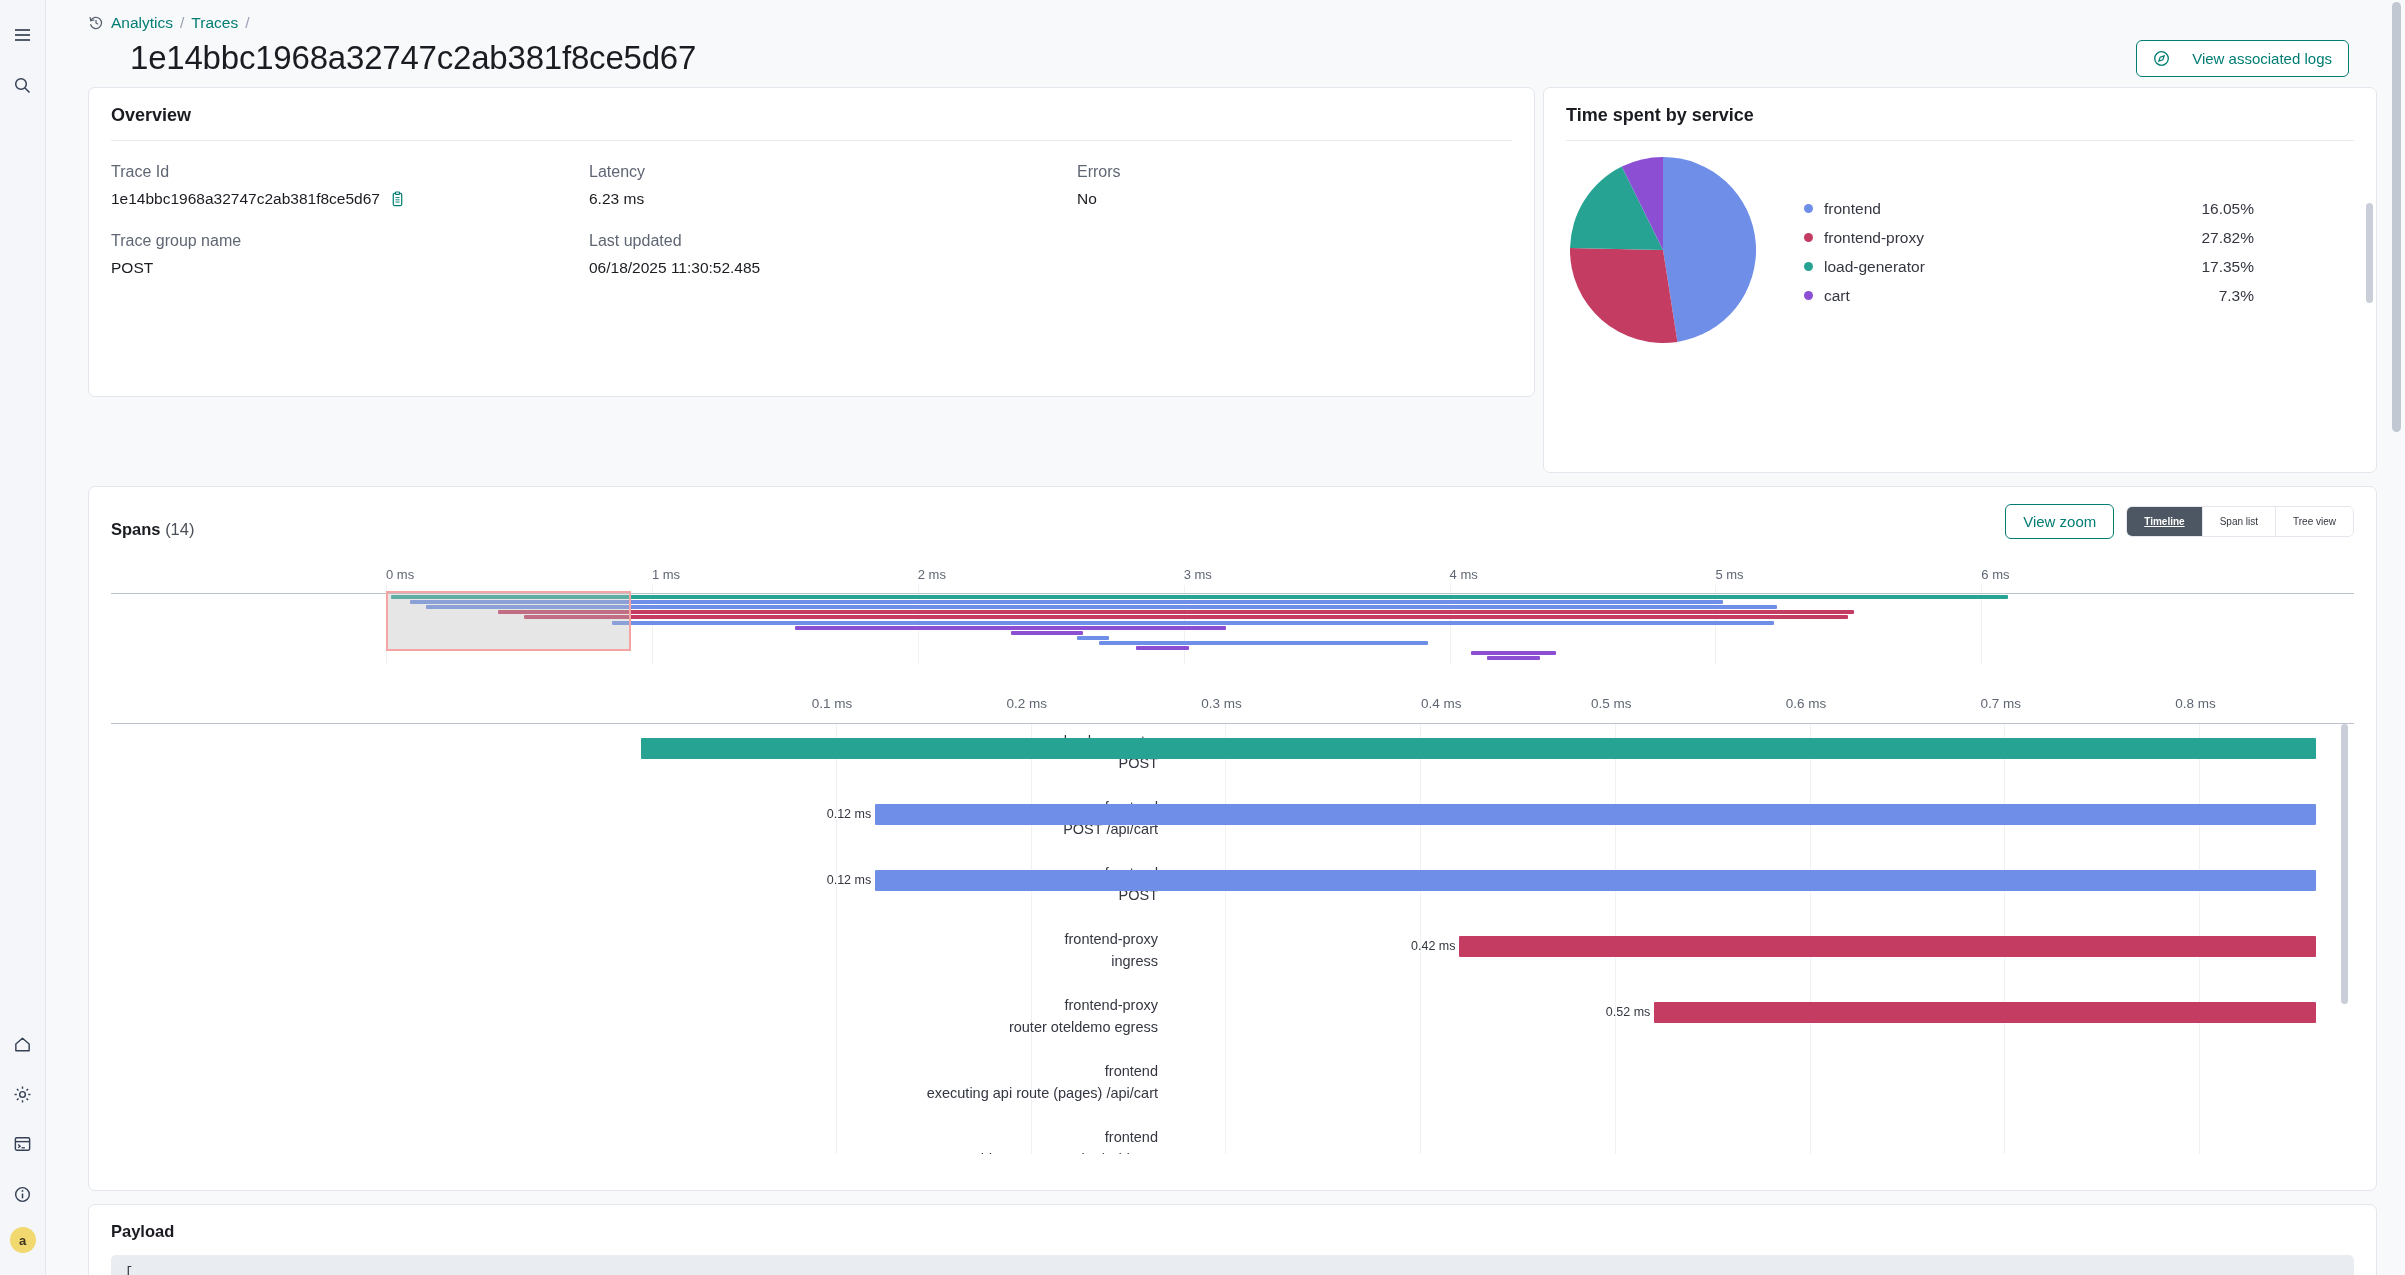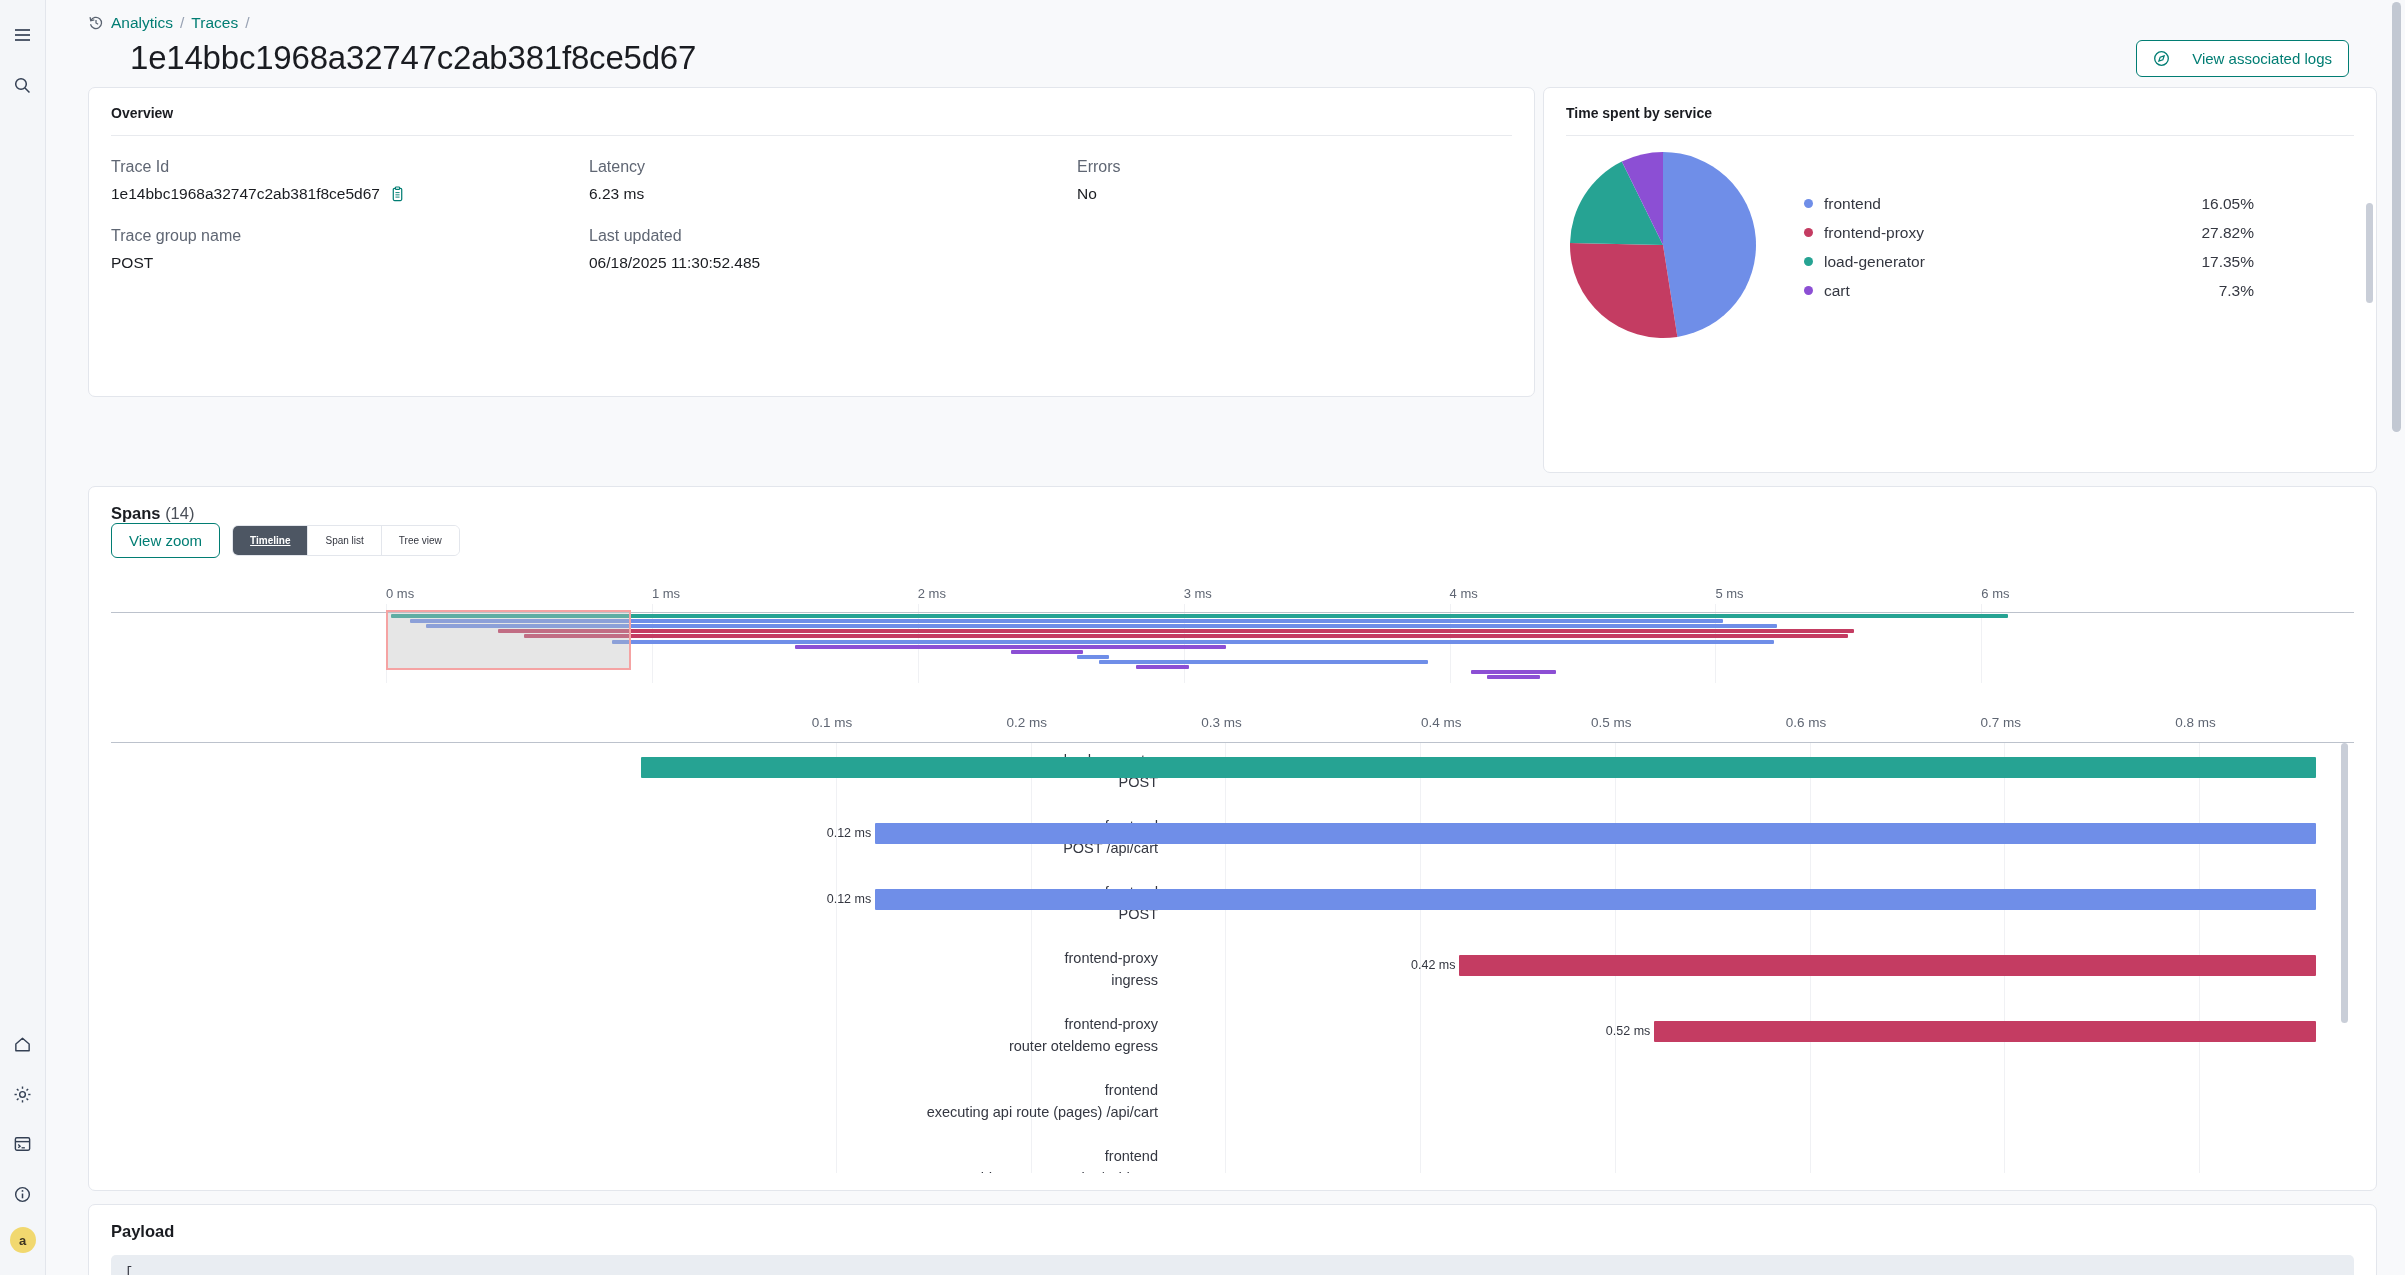--- a/index.html
+++ b/index.html
@@ -56,21 +56,21 @@
     border-radius: 6px; padding: 9px 16px; font-size: 15px; cursor: pointer;
     white-space: nowrap;
   }
 
   
   .row { display: flex; gap: 8px; padding: 10px 28px 0 42px; align-items: stretch; }
   .panel {
     background: #fff; border: 1px solid #e3e6ec; border-radius: 7px;
     position: relative;
   }
-  .panel-title { font-size: 14px; font-weight: 600; color: #1a1c21; padding: 17px 22px 14px 22px; }
+  .panel-title { font-size: 18px; font-weight: 600; color: #1a1c21; padding: 17px 22px 14px 22px; }
   .panel-hr { height: 1px; background: #e8eaee; margin: 0 22px; }
 
   .overview { flex: 0 0 1447px; height: 310px; }
   .ov-grid {
     display: grid; grid-template-columns: 478px 488px 1fr;
     padding: 22px 22px 0 22px; row-gap: 24px;
   }
   .ov-label { font-size: 16px; color: #5f6673; margin-bottom: 9px; }
   .ov-value { font-size: 15.5px; color: #1a1c21; display: flex; align-items: center; gap: 10px; }
   .copy-icon { color: #017d73; display: flex; cursor: pointer; }
@@ -88,23 +88,22 @@
 
   .vscroll-track {
     position: absolute; right: 3px; top: 115px; width: 7px; height: 175px;
     background: transparent;
   }
   .vscroll-thumb { width: 7px; height: 100px; background: #c9ced8; border-radius: 4px; }
 
   
   .spans { margin: 13px 28px 0 42px; height: 705px; overflow: hidden; }
   .spans-head {
-    display: flex; align-items: flex-start; justify-content: space-between;
+    display: flex; align-items: flex-end; justify-content: space-between;
     padding: 17px 22px 14px 22px;
-    flex-direction: column;
   }
   .spans-title { font-size: 16.5px; color: #1a1c21; }
   .spans-title b { font-weight: 600; }
   .spans-title span.count { font-weight: 400; color: #4a4f58; }
   .btn-group { display: flex; align-items: center; gap: 12px; }
   .btn-reset {
     border: 1px solid #017d73; color: #017d73; background: #fff;
     border-radius: 6px; padding: 8px 17px; font-size: 15px; cursor: pointer;
   }
   .seg { display: flex; border: 1px solid #e3e6ec; border-radius: 6px; overflow: hidden; }

